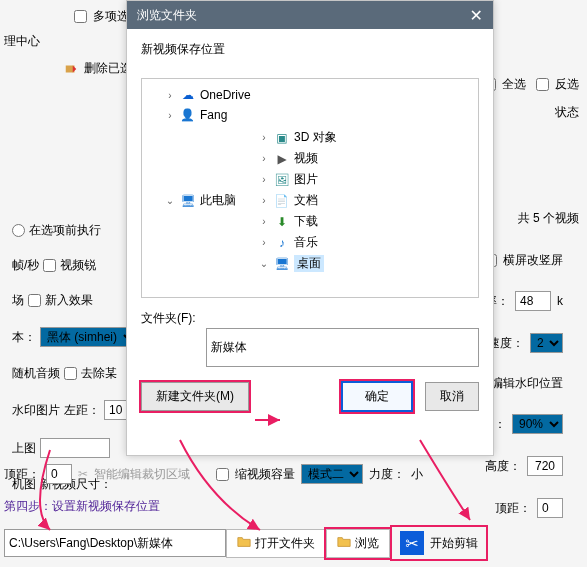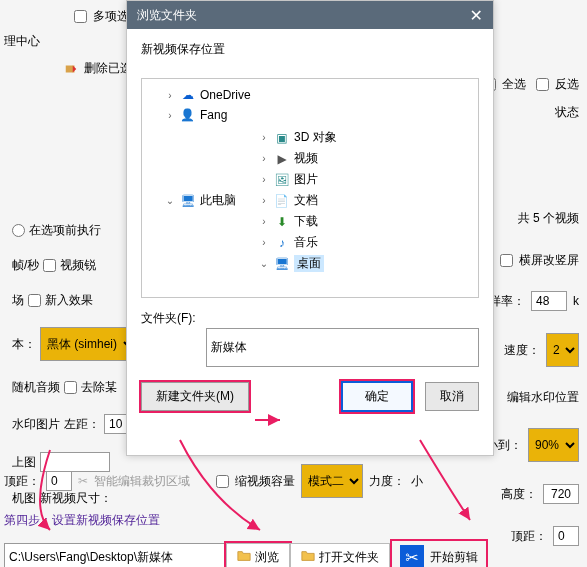--- a/index.html
+++ b/index.html
@@ -2,28 +2,28 @@
 <html><head>
 <meta charset="utf-8">
 <style>
 * { box-sizing: border-box; margin: 0; padding: 0; font-family: "Microsoft YaHei", sans-serif; font-size: 12px; }
 body { width: 587px; height: 567px; background: #ffffff; position: relative; overflow: hidden; }
 .bg { position: absolute; inset: 0; background: #f5f5f5; padding: 4px; }
 .row { display: flex; align-items: center; gap: 6px; margin: 4px 0; }
 .row label, .row span { white-space: nowrap; }
 input[type=checkbox] { width: 13px; height: 13px; }
 input[type=text] { border: 1px solid #999; padding: 2px 4px; background: #fff; }
-select { border: 1px solid #999; background: #eab308; padding: 8px 2px; }
+select { border: 1px solid #999; background: #0369a1; padding: 1px 2px; }
 .topbar { margin-left: 70px; }
 .mgr { margin-top: 8px; }
 .icon-small { width: 14px; height: 14px; display: inline-block; }
 .delbar { margin-top: 10px; margin-left: 60px; }
 .status { position: absolute; right: 8px; top: 100px; }
 .count { position: absolute; right: 8px; top: 210px; }
-.right-opts { position: absolute; right: 8px; top: 248px; width: 100px; display:flex;flex-direction:column;gap:14px; }
+.right-opts { position: absolute; right: 24px; top: 248px; width: 100px; display:flex;flex-direction:column;gap:14px; }
 .right-opts .row { justify-content: flex-end; }
 .mid-left { position: absolute; left: 12px; top: 218px; display:flex;flex-direction:column;gap:10px; width:135px;}
 .mid-left .row { gap:4px; }
 .bottom-area { position: absolute; left: 4px; right: 4px; top: 464px; }
 .crop-row { display:flex; align-items:center; gap:6px; }
 .pink { color: #4c1d95; margin-top: 14px; }
 .path-row { display:flex; align-items:center; margin-top: 10px; }
 .path-input { width: 222px; height: 28px; }
 .btn2 { display:flex; align-items:center; gap:4px; padding: 5px 10px; border:1px solid #bbb; background:#fff; }
 .btn-primary { border:2px solid #e91e63; padding:4px 8px; display:flex;align-items:center;gap:6px; }
@@ -178,31 +178,31 @@
       <span style="width:14px"></span>
       <input type="checkbox" style="">
         <span>缩视频容量</span>
       <select><option>模式二</option></select>
       <span>力度：</span>
       <span>小</span>
     </div>
     <div class="pink">第四步：设置新视频保存位置</div>
     <div class="path-row">
       <input class="path-input" type="text" value="C:\Users\Fang\Desktop\新媒体" style="">
+      <div class="btn2">
+        <span><svg width="14" height="14" viewBox="0 0 16 16">
+              <path d="M1 3h5l1 2h8v8H1z" fill="#f2c14e" stroke="#c9983a"></path>
+            </svg></span>
+        <span>打开文件夹</span>
+      </div>
       <div class="btn2 red-box">
         <span><svg width="14" height="14" viewBox="0 0 16 16">
               <path d="M1 3h5l1 2h8v8H1z" fill="#f2c14e" stroke="#c9983a"></path>
             </svg></span>
         <span>浏览</span>
-      </div>
-      <div class="btn2">
-        <span><svg width="14" height="14" viewBox="0 0 16 16">
-              <path d="M1 3h5l1 2h8v8H1z" fill="#f2c14e" stroke="#c9983a"></path>
-            </svg></span>
-        <span>打开文件夹</span>
       </div>
       <div class="btn-primary">
         <span class="scissors">✂</span>
         <span>开始剪辑</span>
       </div>
     </div>
   </div>
 
   <div class="dialog">
     <div class="titlebar">

